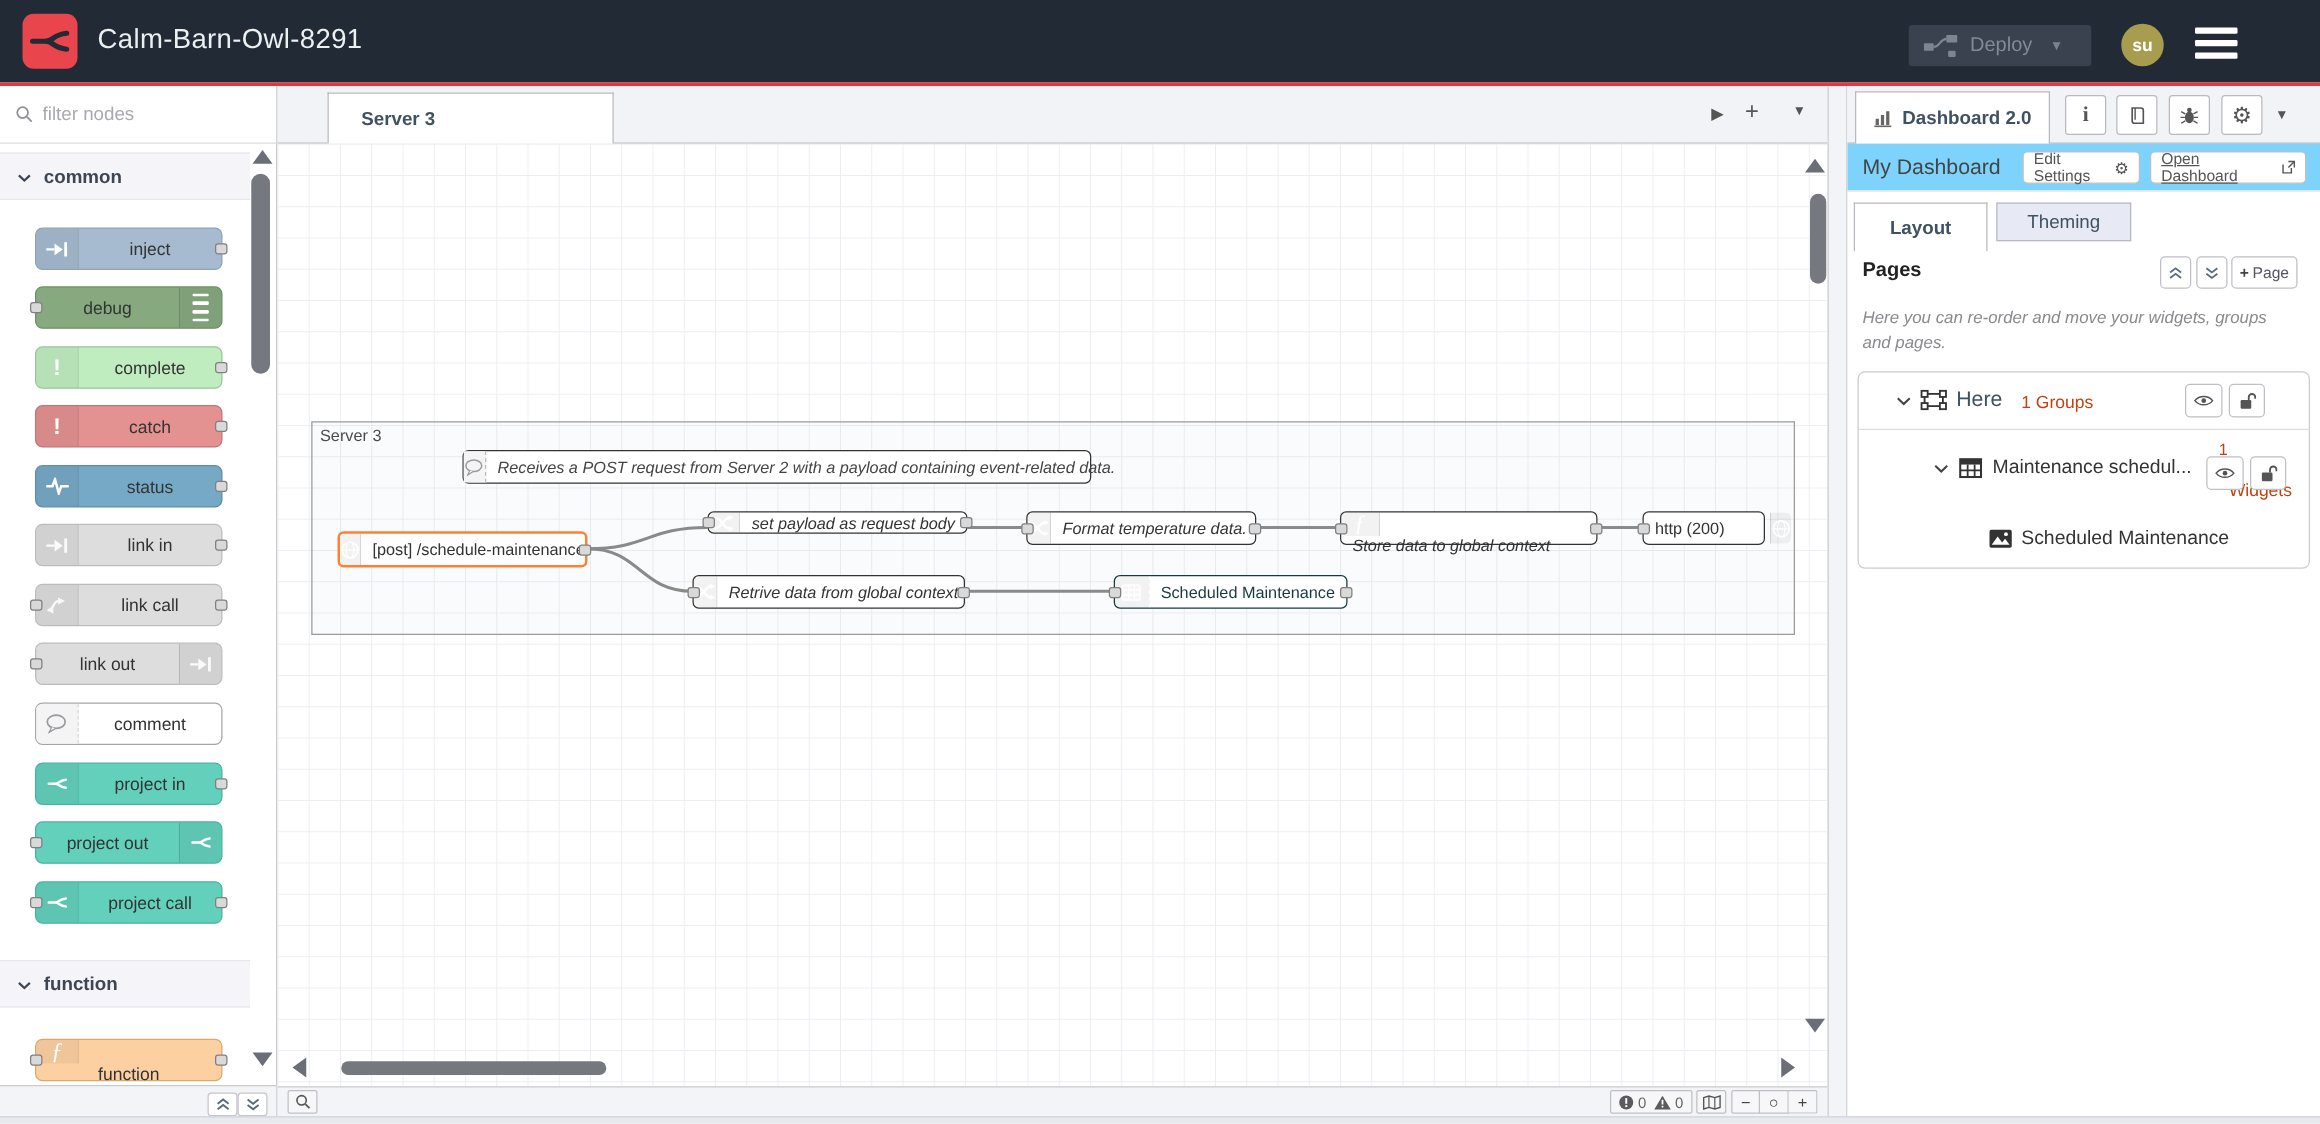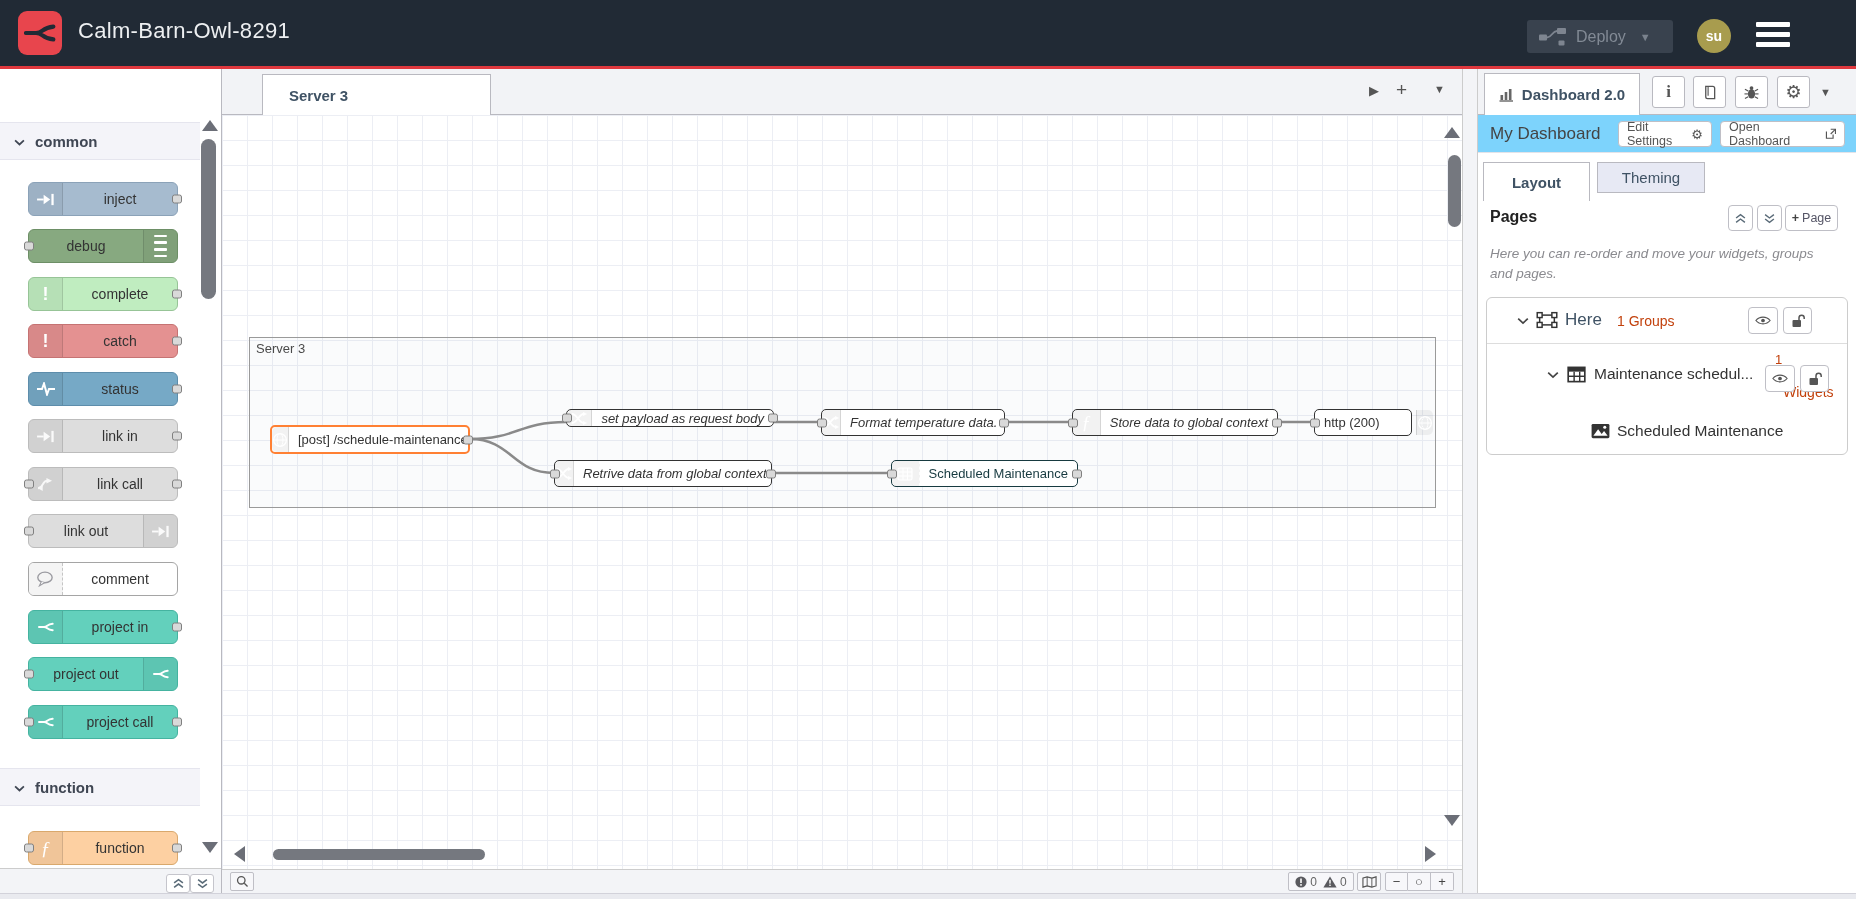--- a/index.html
+++ b/index.html
@@ -47,21 +47,21 @@
   .port.pin{left:-5px;} .port.pout{right:-5px;}
   
   .n-inject{background:#a6bbcf;border-color:#8ba2b8;}
   .n-debug{background:#87a980;border-color:#6d8f66;}
   .n-complete{background:#c0edc0;border-color:#97c497;}
   .n-catch{background:#e49191;border-color:#c57373;}
   .n-status{background:#76a9c6;border-color:#5d8dab;}
   .n-link{background:#dddddd;border-color:#bcbcbc;}
   .n-comment{background:#ffffff;border-color:#a5a5a5;}
   .n-project{background:#63d0bc;border-color:#45b3a0;}
-  .n-function{background:#fdd0a2;border-color:#d9a86c;}
+  .n-function{background:#fdd0a2;border-color:#d9a86c;flex-direction:column;}
   .n-change{background:#e2d96e;border-color:#bdb254;}
   .n-http{background:#e7e7ae;border-color:#c2c283;}
   .n-table{background:#4dc4d6;border-color:#38a5b6;}
   
   .tri{width:0;height:0;}
   .pal-sb-up{position:absolute;left:202px;top:120px;border-left:8px solid transparent;border-right:8px solid transparent;border-bottom:11px solid #6b6e77;}
   .pal-sb-thumb{position:absolute;left:201px;top:139px;width:15px;height:160px;background:#75787f;border-radius:8px;}
   .pal-sb-down{position:absolute;left:202px;top:842px;border-left:8px solid transparent;border-right:8px solid transparent;border-top:11px solid #6b6e77;}
   .palette-footer{position:absolute;left:0;top:799px;width:221px;height:25px;background:#f3f4f7;border-top:1px solid #ccc;}
   .mini-btn{position:absolute;top:5px;width:22px;height:17px;background:#fff;border:1px solid #c5c5cc;border-radius:3px;
@@ -164,20 +164,27 @@
     </div>
     <div class="hamburger">
         <i></i>
         <i></i>
         <i></i>
       </div>
   </div>
   <div class="red-line"></div>
 
   <div class="palette">
+    <div class="filter-row">
+      <svg class="filter-mag" width="15" height="15" viewBox="0 0 16 16">
+        <circle cx="6.5" cy="6.5" r="4.6" fill="none" stroke="#8f8f95" stroke-width="1.5"></circle>
+        <line x1="10.2" y1="10.2" x2="14.2" y2="14.2" stroke="#8f8f95" stroke-width="1.6"></line>
+      </svg>
+      <input class="filter-input" value="" placeholder="filter nodes" style="">
+    </div>
 
     <div class="cat-header" style="top:53px;">
       <svg width="11" height="7" viewBox="0 0 10 6">
         <polyline points="1,1 5,4.8 9,1" fill="none" stroke="#3f4653" stroke-width="1.6"></polyline>
         </svg>
       <span>common</span>
     </div>
 
     <div class="pal-node n-inject" style="top:113px;">
       <span class="icon-area icon-left">
@@ -347,20 +354,29 @@
 
     <svg class="abs" style="left:0;top:0;" width="1240" height="754">
       <path d="M248,324 C296,324 296,307 344,307" stroke="#8a8a8a" stroke-width="2.5" fill="none"></path>
       <path d="M248,324 C290,324 290,358 332,358" stroke="#8a8a8a" stroke-width="2.5" fill="none"></path>
       <path d="M552,307 C570,307 581,307 599,307" stroke="#8a8a8a" stroke-width="2.5" fill="none"></path>
       <path d="M783,307 C808,307 825,307 850,307" stroke="#8a8a8a" stroke-width="2.5" fill="none"></path>
       <path d="M1056,307 C1069,307 1079,307 1092,307" stroke="#8a8a8a" stroke-width="2.5" fill="none"></path>
       <path d="M550,358 C594,358 625,358 669,358" stroke="#8a8a8a" stroke-width="2.5" fill="none"></path>
     </svg>
 
+    <div class="fnode n-comment comment-node" style="left:148px;top:245px;width:503px;height:27px;">
+      <span class="icon-area">
+        <svg width="17" height="14" viewBox="0 0 18 15">
+            <ellipse cx="8.5" cy="6" rx="6.8" ry="5" fill="none" stroke="#9a9aa0" stroke-width="1.3"></ellipse>
+          <path d="M5 10.2 L3.2 14 L8 11" fill="#fff" stroke="#9a9aa0" stroke-width="1"></path>
+          </svg>
+      </span>
+      <span class="flabel it" style="color:#444;">Receives a POST request from Server 2 with a payload containing event-related data.</span>
+    </div>
 
     <div class="fnode n-http selected" style="left:48px;top:310px;width:200px;height:29px;">
       <span class="icon-area icon-left">
         <svg width="16" height="16" viewBox="0 0 16 16">
             <circle cx="8" cy="8" r="6.4" stroke="#fff" stroke-width="1.3" fill="none"></circle>
           <ellipse cx="8" cy="8" rx="3" ry="6.4" stroke="#fff" stroke-width="1" fill="none"></ellipse>
           <line x1="1.6" y1="8" x2="14.4" y2="8" stroke="#fff" stroke-width="1"></line>
           </svg>
       </span>
       <span class="flabel">[post] /schedule-maintenance</span>
@@ -526,21 +542,21 @@
       </div>
       <span class="side-caret">▼</span>
     </div>
 
     <div class="dash-header">
       <span class="dash-name">My Dashboard</span>
       <div class="pill-btn" style="left:140px;width:94px;">
         <span>Edit Settings</span>
         <span class="gear-glyph" style="font-size:13px;">⚙</span>
       </div>
-      <div class="pill-btn" style="left:242px;width:125px;">
+      <div class="pill-btn" style="left:242px;width:125px;text-decoration:underline;">
         <span>Open Dashboard</span>
         <svg width="12" height="12" viewBox="0 0 12 12">
           <path d="M1.5 3.5 V10.5 H8.5 V6.5" fill="none" stroke="#555" stroke-width="1.2"></path>
           <path d="M6 1 H11 V6" fill="none" stroke="#555" stroke-width="1.2"></path>
           <line x1="6" y1="6" x2="10.8" y2="1.2" stroke="#555" stroke-width="1.2"></line>
           </svg>
       </div>
     </div>
 
     <div class="side-tab active">

